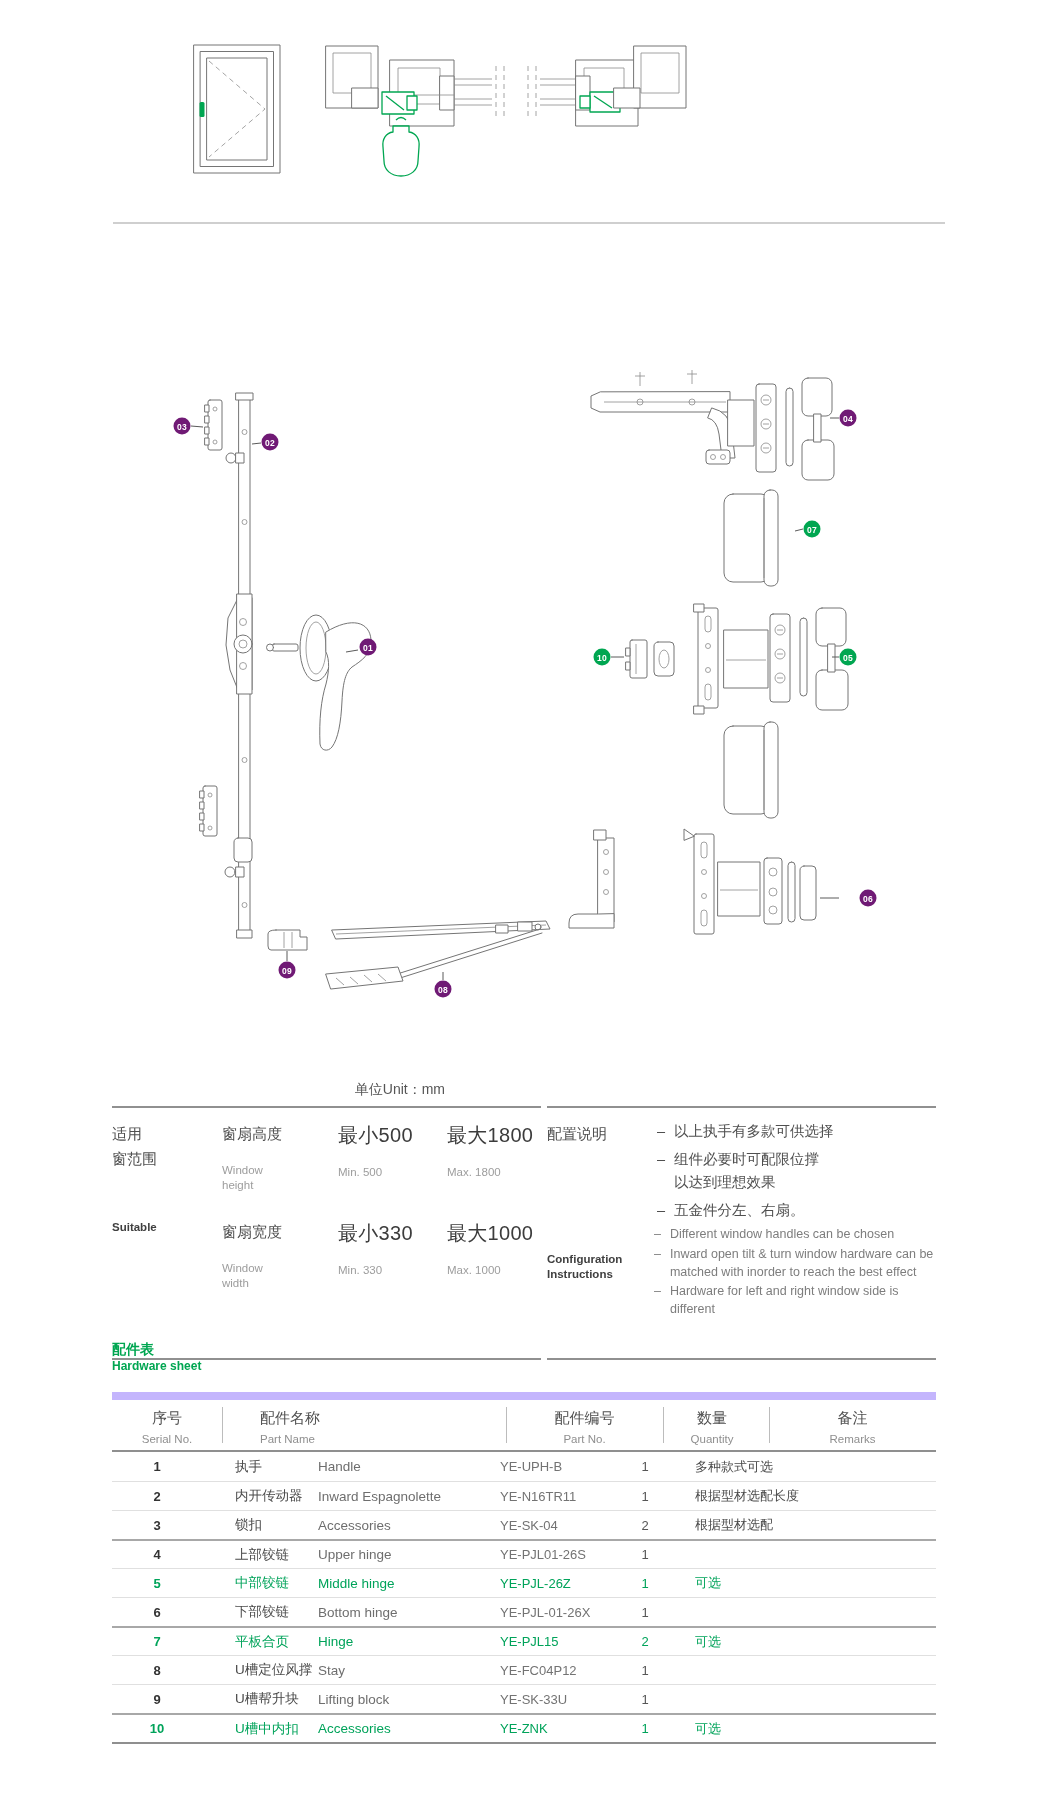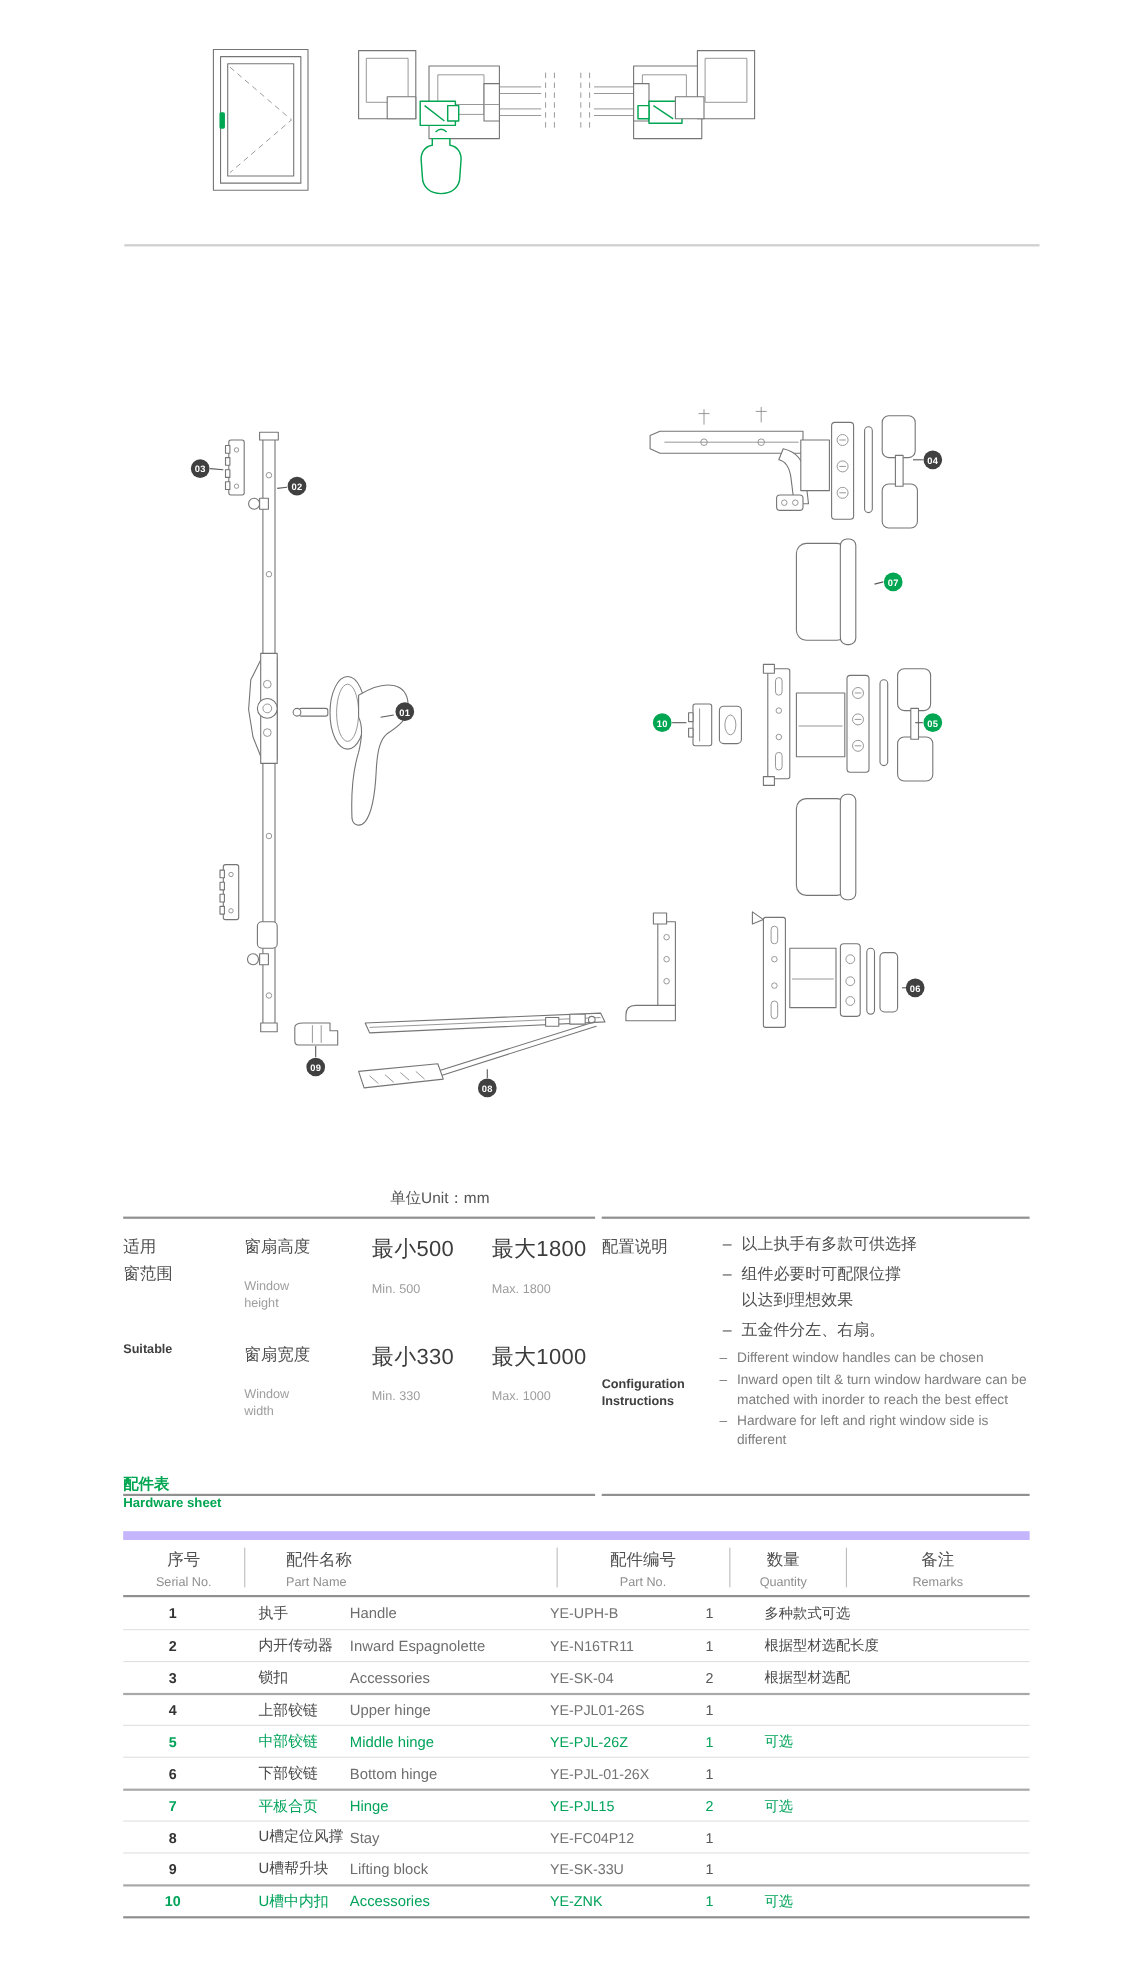--- a/index.html
+++ b/index.html
@@ -13,21 +13,21 @@
   .thin{stroke:#8a8a8a;stroke-width:.8;fill:none;}
   .greenart{stroke:#00a651;stroke-width:1.3;fill:#ffffff;stroke-linejoin:round;}
   .greenfill{fill:#00a651;stroke:none;}
   .dash{stroke:#9a9a9a;stroke-width:.9;fill:none;stroke-dasharray:5 4;}
   .leader{stroke:#5a5a5a;stroke-width:1;}
 
   .badge{position:absolute;width:17px;height:17px;border-radius:50%;
     color:#fff;font-size:8.5px;font-weight:bold;letter-spacing:.3px;
     display:flex;align-items:center;justify-content:center;
     transform:translate(-50%,-50%);}
-  .badge-dark{background:#404040;}
+  .badge-dark{background:#701a75;}
   .badge-green{background:#00a651;}
 
   .divider{position:absolute;top:222px;left:113px;width:832px;height:2px;background:#cfcfcf;}
 
   .unit-note{position:absolute;top:1081px;left:250px;width:195px;text-align:right;
     font-size:14px;color:#555;}
 
   
   .spec-left,.spec-right{position:absolute;top:1106px;height:254px;box-sizing:border-box;
     border-top:2px solid #909090;border-bottom:2px solid #909090;}
@@ -316,21 +316,21 @@
     <line class="leader" x1="611" y1="657" x2="624" y2="657"></line>
   </g>
 </svg>
 
 
 <div class="badge badge-dark" style="left:368px;top:647px;">01</div>
 <div class="badge badge-dark" style="left:270px;top:442px;">02</div>
 <div class="badge badge-dark" style="left:182px;top:426px;">03</div>
 <div class="badge badge-dark" style="left:848px;top:418px;">04</div>
 <div class="badge badge-green" style="left:848px;top:657px;">05</div>
-<div class="badge badge-dark" style="left:832px;top:898px;">06</div>
+<div class="badge badge-dark" style="left:868px;top:898px;">06</div>
 <div class="badge badge-green" style="left:812px;top:529px;">07</div>
 <div class="badge badge-dark" style="left:443px;top:989px;">08</div>
 <div class="badge badge-dark" style="left:287px;top:970px;">09</div>
 <div class="badge badge-green" style="left:602px;top:657px;">10</div>
 
 <div class="divider"></div>
 
 <div class="unit-note">单位Unit：mm</div>
 
 

